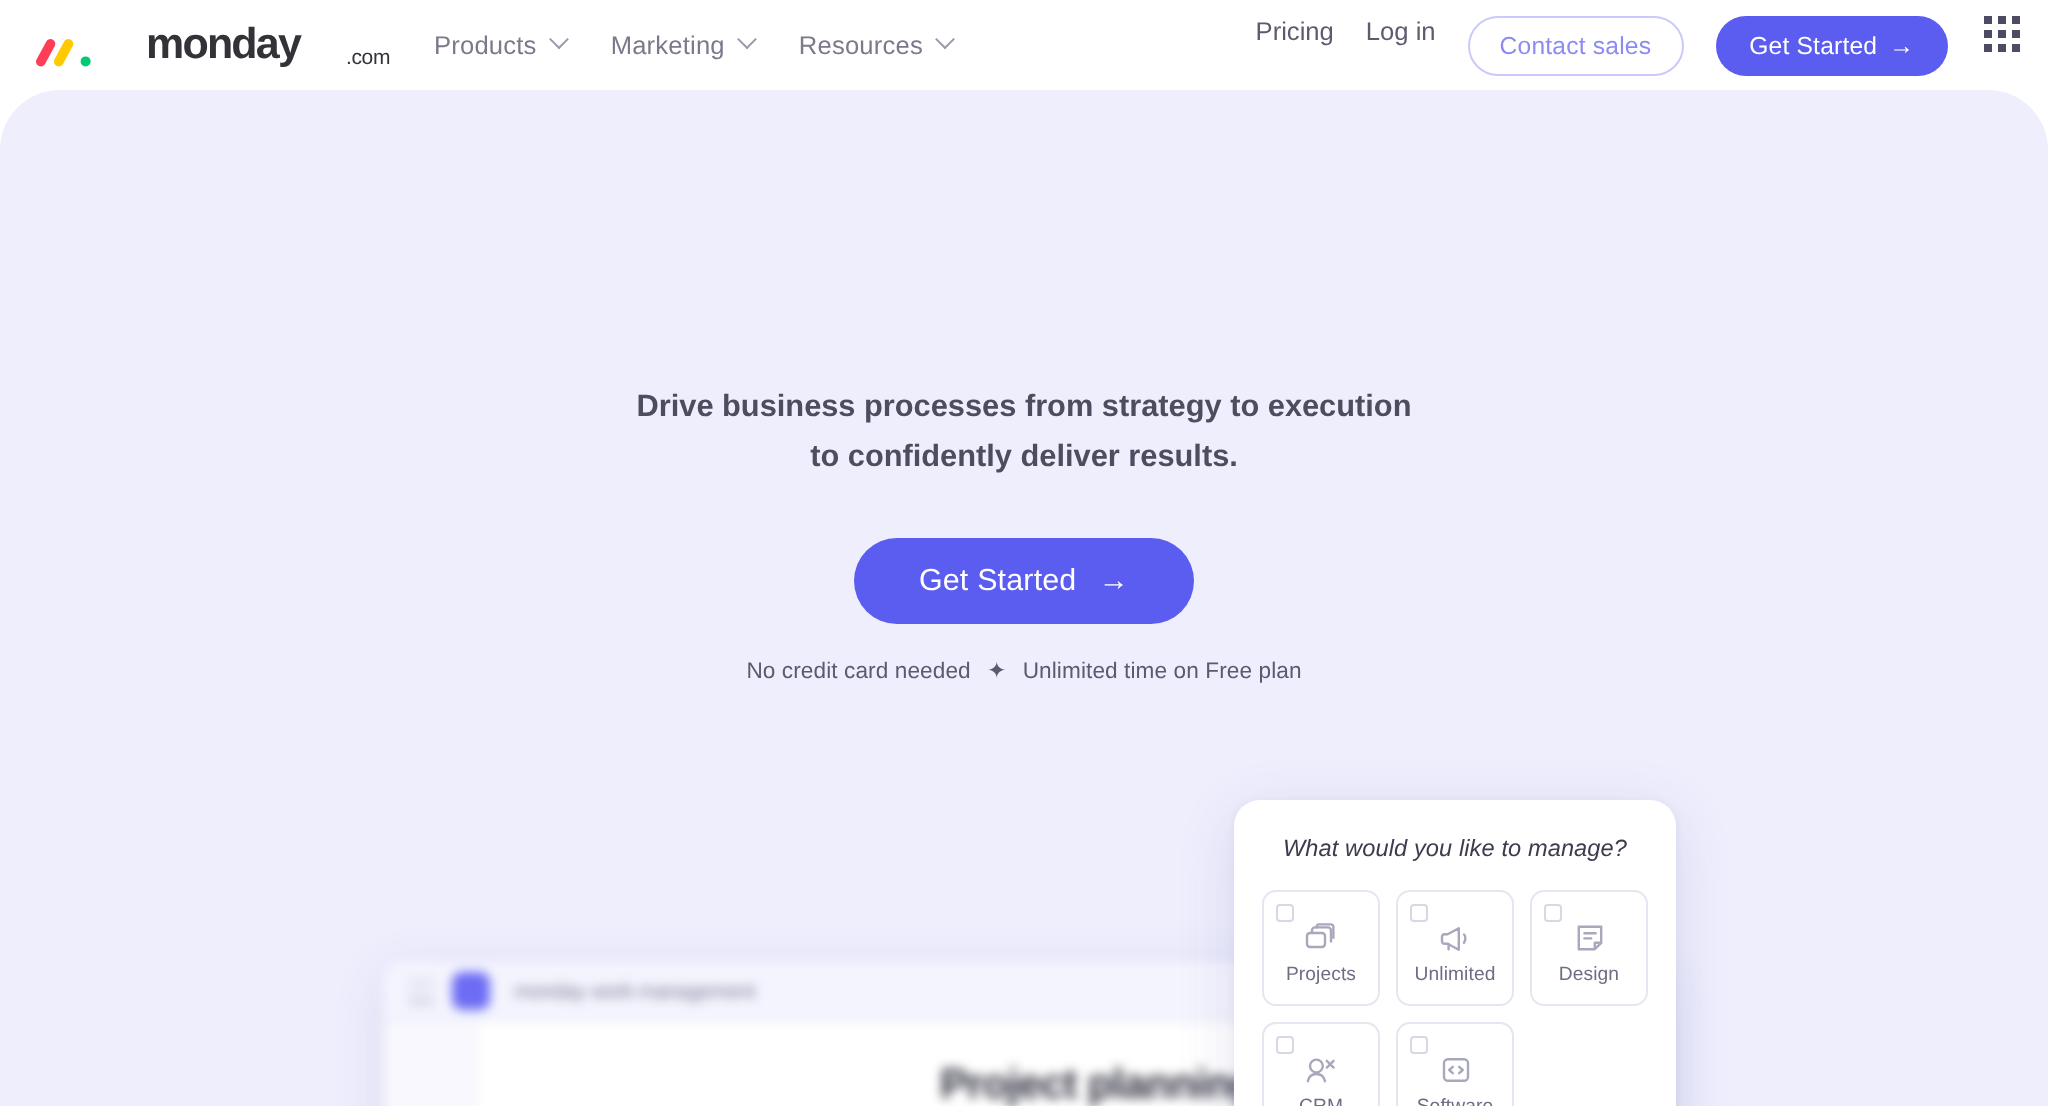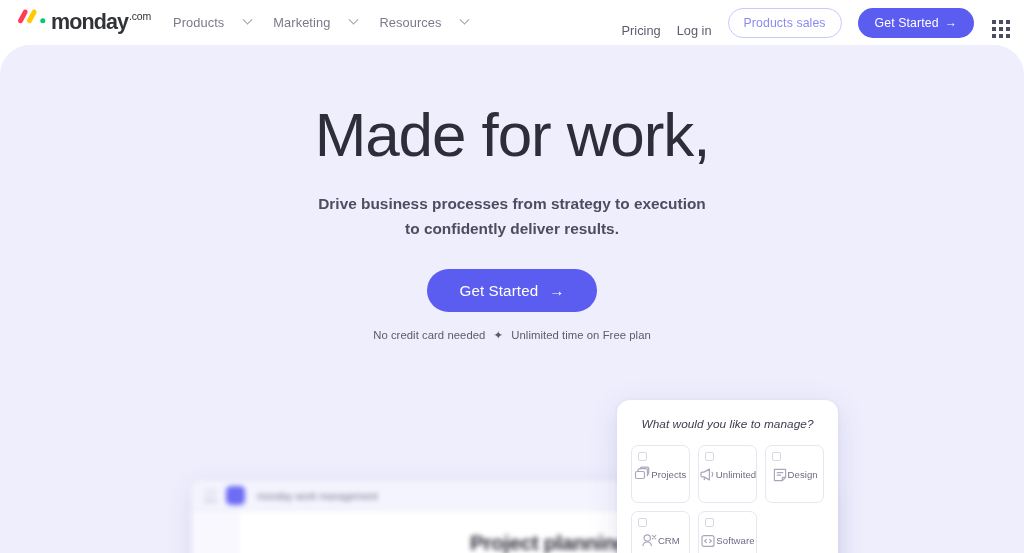--- a/index.html
+++ b/index.html
@@ -35,23 +35,24 @@
   }
 
   .nav-left {
     display: flex;
     align-items: center;
     margin-left: 18px;
   }
 
   .logo {
     display: flex;
-    align-items: flex-start;
+    align-items: flex-end;
     text-decoration: none;
     margin-right: 22px;
+    gap: 22px;
   }
 
   .logo-mark {
     display: inline-block;
     width: 30px;
     height: 15px;
     margin-right: 3px;
     position: relative;
     top: -1px;
   }
@@ -76,39 +77,39 @@
     align-items: center;
     gap: 22px;
   }
 
   .nav-link {
     font-size: 12.8px;
     color: #7a7a8c;
     letter-spacing: 0.1px;
     display: inline-flex;
     align-items: center;
-    gap: 20px;
+    gap: 8px;
     cursor: pointer;
     white-space: nowrap;
   }
 
   .caret {
     display: inline-block;
     width: 7px;
     height: 7px;
     border-right: 1.2px solid #9a9aaa;
     border-bottom: 1.2px solid #9a9aaa;
     transform: rotate(45deg) translate(-2px, -2px);
   }
 
   .nav-right {
     margin-left: auto;
     margin-right: 14px;
     display: flex;
-    align-items: flex-end;
+    align-items: flex-start;
     gap: 16px;
   }
 
   .nav-plain {
     font-size: 12.8px;
     color: #5c5c6e;
     cursor: pointer;
     white-space: nowrap;
   }
 
@@ -311,21 +312,21 @@
     gap: 8px;
   }
 
   .qtile {
     position: relative;
     height: 58px;
     border: 1px solid #e6e6f0;
     border-radius: 7px;
     background: #ffffff;
     display: flex;
-    flex-direction: row;
+    flex-direction: column;
     align-items: center;
     justify-content: center;
     cursor: pointer;
   }
 
   .qcheck {
     position: absolute;
     top: 6px; left: 6px;
     width: 9px; height: 9px;
     border: 1.1px solid #d8d8e4;
@@ -384,21 +385,21 @@
         <span class="nav-link">
           <span>Resources</span>
           <i class="caret"></i>
         </span>
       </nav>
     </div>
 
     <div class="nav-right">
       <span class="nav-plain">Pricing</span>
       <span class="nav-plain">Log in</span>
-      <button class="btn-outline">Products sales</button>
+      <button class="btn-outline">Contact sales</button>
       <button class="btn-primary-sm">
         <span>Get Started</span>
         <span>→</span>
       </button>
       <span class="apps-grid">
         <i></i>
           <i></i>
           <i></i>
           <i></i>
           <i></i>
@@ -407,21 +408,21 @@
           <i></i>
           <i></i>
       </span>
     </div>
   </div>
 
   <section class="hero">
     <div class="hero-inner">
 
       <h1 class="hero-title">
-        <span>Made for work,</span><br>
+        <br>
       </h1>
 
       <p class="hero-sub">
         <span>Drive business processes from strategy to execution</span><br>
         <span>to confidently deliver results.</span>
       </p>
 
       <div class="hero-cta-wrap">
         <button class="btn-cta">
           <span>Get Started</span>

